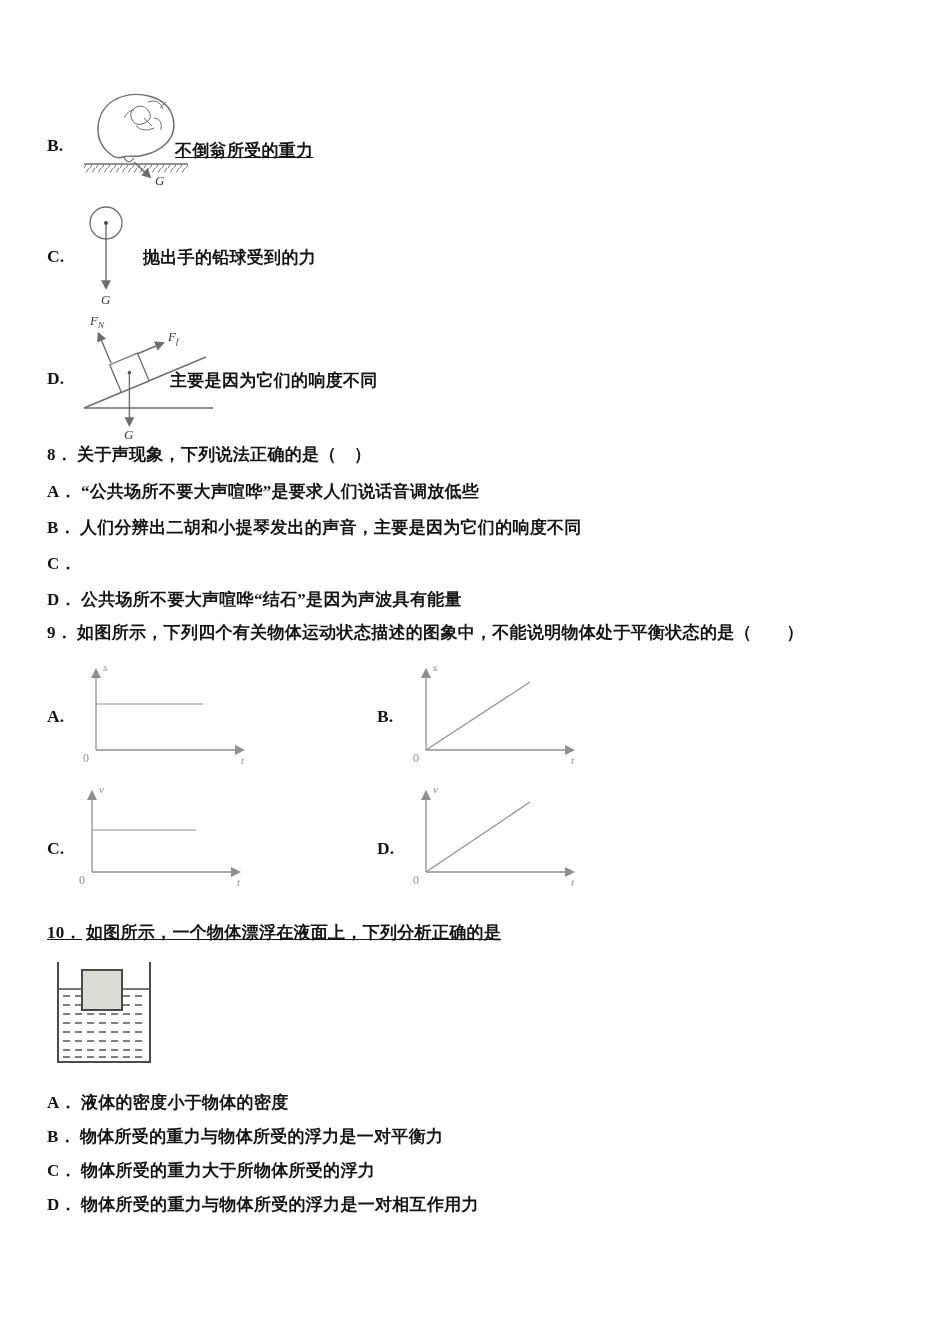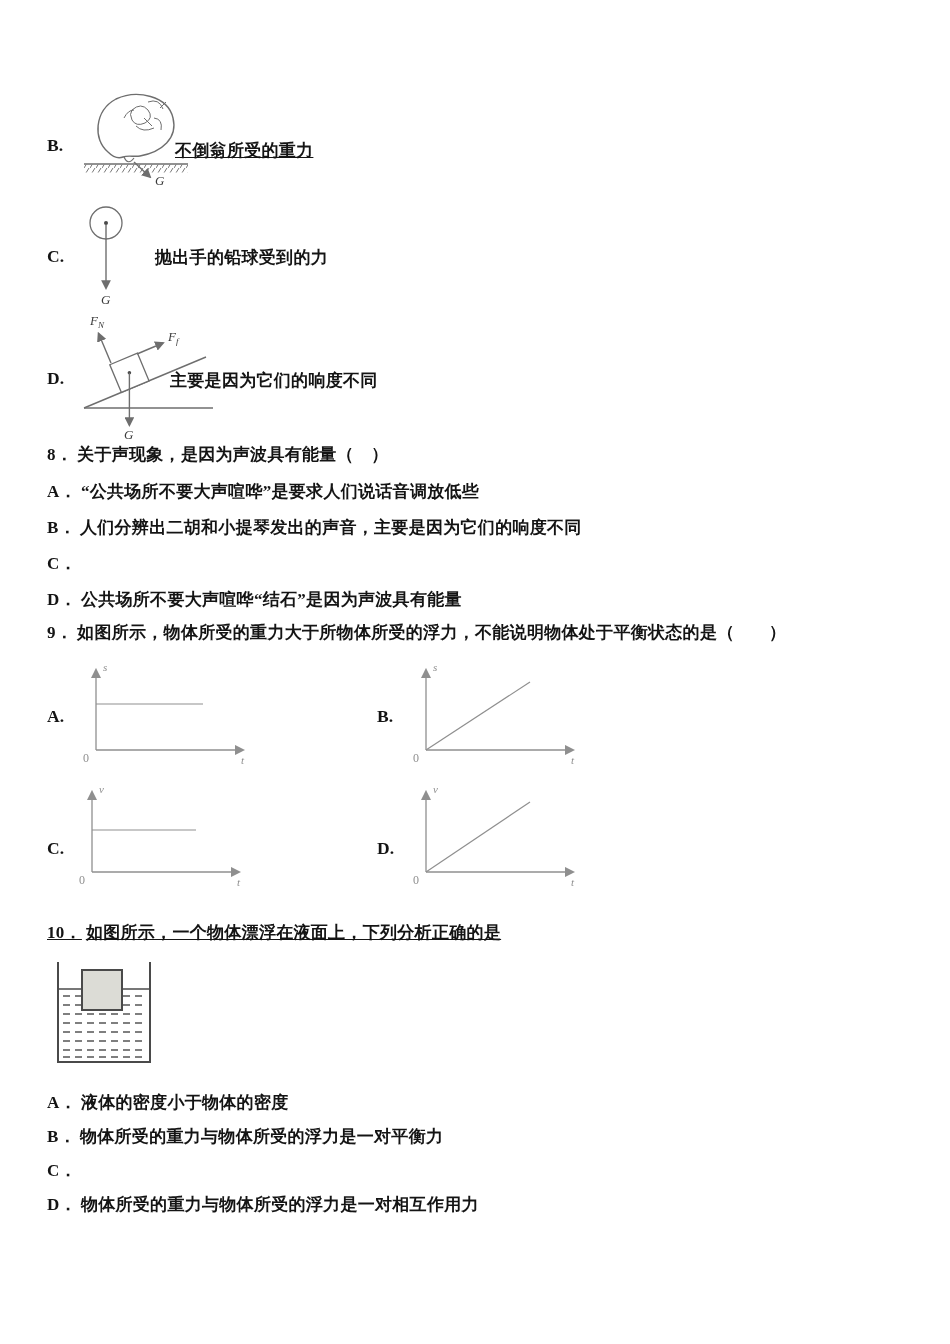--- a/index.html
+++ b/index.html
@@ -61,62 +61,62 @@
 
 <div class="abs fig-label" style="left:47px; top:246px;">C.</div>
 <div class="abs" style="left:82px; top:202px;">
   <svg width="55" height="108" viewBox="0 0 55 108">
     <circle cx="24" cy="21" r="16" class="fig-stroke" stroke-width="1.3"></circle>
     <circle cx="24" cy="21" r="2" fill="#4a4a4a"></circle>
     <line x1="24" y1="23" x2="24" y2="86" stroke="#6e6e6e" stroke-width="1.4" marker-end="url(#ah-dark)"></line>
     <text x="19" y="102" class="force-text">G</text>
   </svg>
 </div>
-<div class="abs txt" style="left:143px; top:247px;margin-left:12px;">抛出手的铅球受到的力</div>
+<div class="abs txt" style="left:143px; top:247px;">抛出手的铅球受到的力</div>
 
 <div class="abs fig-label" style="left:47px; top:368px;">D.</div>
 <div class="abs" style="left:78px; top:310px;text-align:right;">
   <svg width="150" height="132" viewBox="0 0 150 132">
     <line x1="6" y1="98" x2="135" y2="98" stroke="#6e6e6e" stroke-width="1.5"></line>
     <line x1="6" y1="98" x2="128" y2="47" stroke="#6e6e6e" stroke-width="1.4"></line>
     <rect x="36.4" y="47.8" width="30" height="30" transform="rotate(-22.7 51.4 62.8)" fill="#ffffff" stroke="#6e6e6e" stroke-width="1.3"></rect>
     <circle cx="51.4" cy="62.8" r="1.8" fill="#4a4a4a"></circle>
     <line x1="33" y1="53" x2="20.6" y2="23.5" stroke="#6e6e6e" stroke-width="1.4" marker-end="url(#ah-dark)"></line>
     <text x="12" y="15" class="force-text"><tspan>F</tspan><tspan dy="3" font-size="9">N</tspan></text>
     <line x1="59" y1="44" x2="85" y2="33" stroke="#6e6e6e" stroke-width="1.4" marker-end="url(#ah-dark)"></line>
     <text x="90" y="31" class="force-text"><tspan>F</tspan><tspan dy="3" font-size="9">f</tspan></text>
     <line x1="51.4" y1="62.8" x2="51.4" y2="115" stroke="#6e6e6e" stroke-width="1.4" marker-end="url(#ah-dark)"></line>
     <text x="46" y="129" class="force-text">G</text>
   </svg>
 </div>
 <div class="abs txt" style="left:170px; top:370px;">主要是因为它们的响度不同</div>
 
 <div class="abs txt opt-row" style="left:47px; top:444px;">
   <span class="opt-label">8．</span>
-  <span>关于声现象，是因为声波具有能量（　）</span>
+  <span>关于声现象，下列说法正确的是（　）</span>
 </div>
 <div class="abs txt opt-row" style="left:47px; top:481px;">
   <span class="opt-label">A．</span>
   <span>“公共场所不要大声喧哗”是要求人们说话音调放低些</span>
 </div>
 <div class="abs txt opt-row" style="left:47px; top:517px;">
   <span class="opt-label">B．</span>
   <span>人们分辨出二胡和小提琴发出的声音，主要是因为它们的响度不同</span>
 </div>
 <div class="abs txt opt-row" style="left:47px; top:553px;">
   <span class="opt-label">C．</span>
 </div>
 <div class="abs txt opt-row" style="left:47px; top:589px;">
   <span class="opt-label">D．</span>
   <span>公共场所不要大声喧哗“结石”是因为声波具有能量</span>
 </div>
 
 <div class="abs txt opt-row" style="left:47px; top:622px;">
   <span class="opt-label">9．</span>
-  <span>如图所示，物体所受的重力大于所物体所受的浮力，不能说明物体处于平衡状态的是（　　）</span>
+  <span>如图所示，下列四个有关物体运动状态描述的图象中，不能说明物体处于平衡状态的是（　　）</span>
 </div>
 
 <div class="abs fig-label" style="left:47px; top:706px;">A.</div>
 <div class="abs" style="left:78px; top:658px;">
   <svg width="185" height="112" viewBox="0 0 185 112">
     <line x1="18" y1="92" x2="18" y2="12" stroke="#8f8f8f" stroke-width="1.3" marker-end="url(#ah-gray)"></line>
     <line x1="18" y1="92" x2="165" y2="92" stroke="#8f8f8f" stroke-width="1.3" marker-end="url(#ah-gray)"></line>
     <text x="25" y="13" class="axis-text">s</text>
     <text x="163" y="106" class="axis-text">t</text>
     <text x="5" y="104" class="origin-text">0</text>
@@ -186,17 +186,18 @@
 <div class="abs txt opt-row" style="left:47px; top:1092px;">
   <span class="opt-label">A．</span>
   <span>液体的密度小于物体的密度</span>
 </div>
 <div class="abs txt opt-row" style="left:47px; top:1126px;">
   <span class="opt-label">B．</span>
   <span>物体所受的重力与物体所受的浮力是一对平衡力</span>
 </div>
 <div class="abs txt opt-row" style="left:47px; top:1160px;">
   <span class="opt-label">C．</span>
+  <span>物体所受的重力大于所物体所受的浮力</span>
 </div>
 <div class="abs txt opt-row" style="left:47px; top:1194px;">
   <span class="opt-label">D．</span>
   <span>物体所受的重力与物体所受的浮力是一对相互作用力</span>
 </div>
 
 </body></html>

